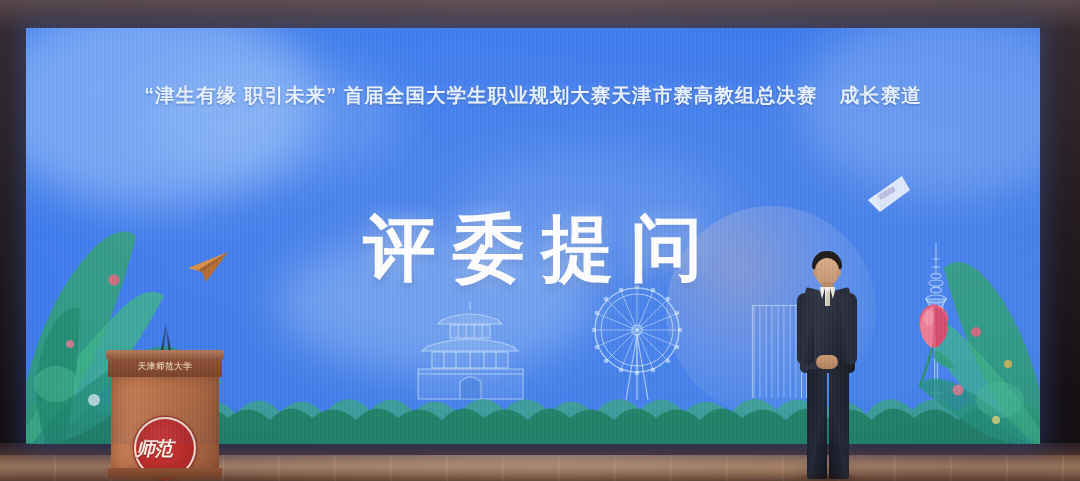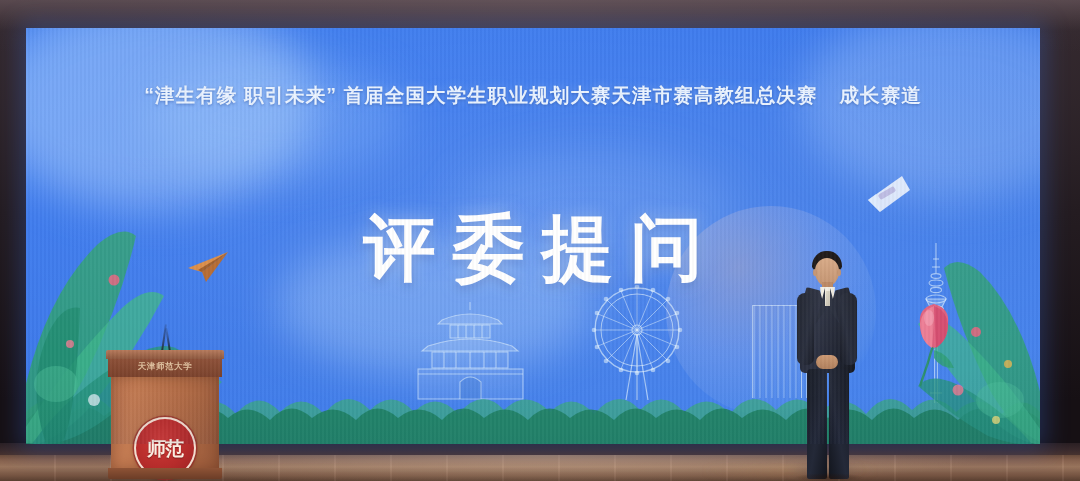--- a/index.html
+++ b/index.html
@@ -296,21 +296,22 @@
     position: absolute;
     left: 50%; top: 40px;
     transform: translateX(-50%);
     width: 58px; height: 58px;
     border-radius: 50%;
     background: radial-gradient(circle at 42% 36%, #cf3a37 0%, #b62c2b 55%, #962122 100%);
     border: 2.5px solid rgba(248,236,222,.92);
     box-shadow: 0 0 0 1.5px rgba(150,40,38,.65), 0 1px 4px rgba(60,20,10,.4);
     display: flex;
     align-items: center;
-    justify-content: center;
+    justify-content: flex-start;
+    font-style: italic;
   }
   .podium-emblem-glyph {
     color: #fbeee2;
     font-size: 19px;
     font-weight: 700;
     line-height: 1;
     letter-spacing: -1px;
     text-shadow: 0 1px 1px rgba(90,20,18,.6);
   }
   .podium-mic {

